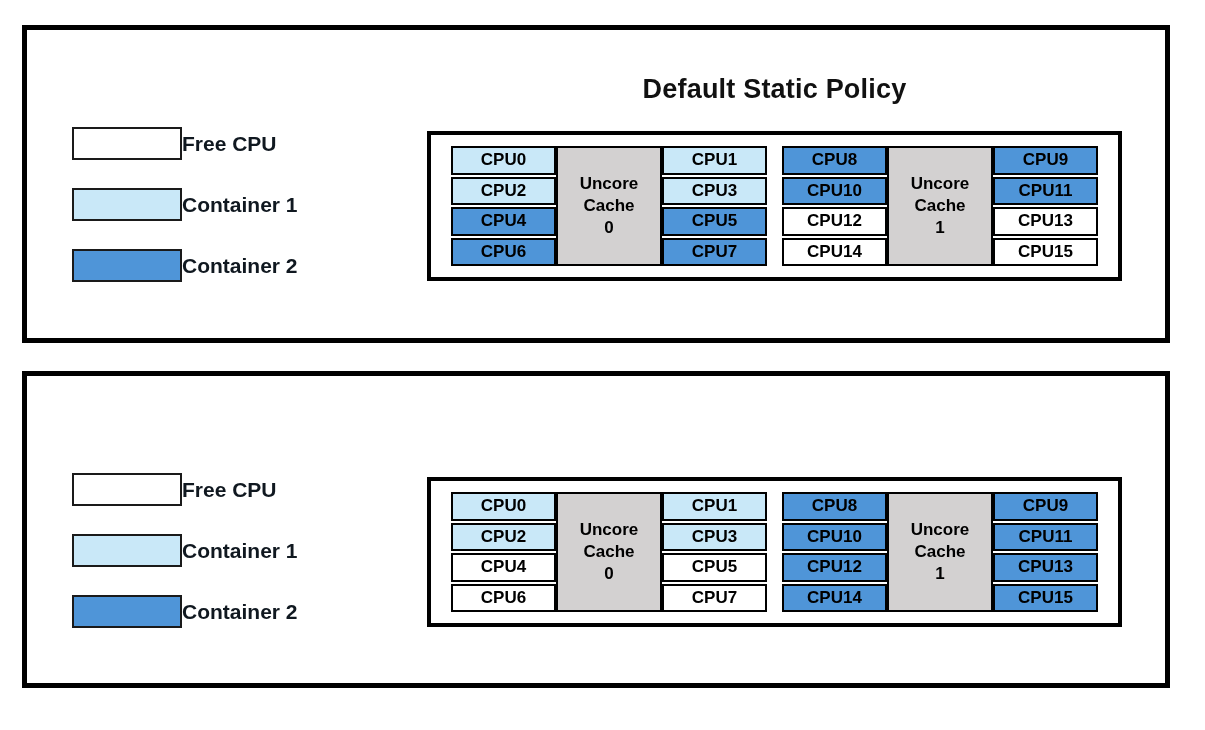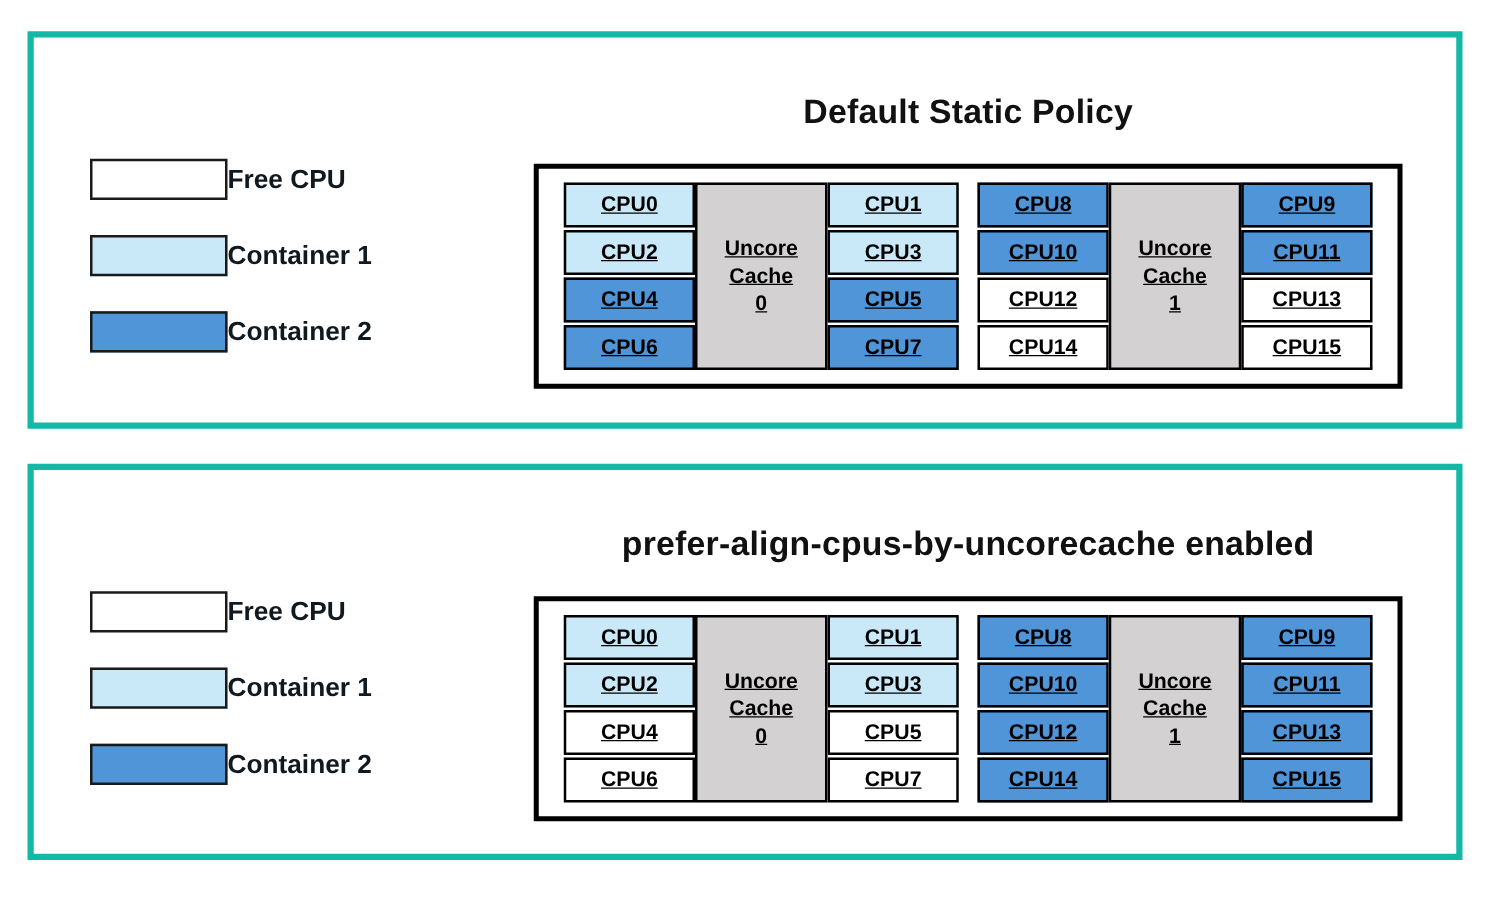--- a/index.html
+++ b/index.html
@@ -13,21 +13,21 @@
     width: 1205px;
     height: 730px;
     background: #ffffff;
     overflow: hidden;
   }
   .panel {
     position: absolute;
     left: 22px;
     width: 1148px;
     box-sizing: border-box;
-    border: 5px solid #14b8a6;
+    border: 5px solid #000000;
     background: #ffffff;
   }
   .panel.top { top: 25px; height: 318px; }
   .panel.bottom { top: 371px; height: 317px; }
 
   .panel-title {
     position: absolute;
     left: 400px;
     top: 44px;
     width: 695px;
@@ -62,28 +62,27 @@
     font-weight: bold;
     color: #101820;
     white-space: nowrap;
   }
 
   .diagram {
     position: absolute;
     left: 400px;
     top: 101px;
     width: 695px;
-    height: 180px;
+    height: 150px;
     box-sizing: border-box;
     border: 4px solid #000000;
     background: #ffffff;
     display: flex;
     gap: 15px;
     padding: 11px 20px;
-    text-decoration: underline;
   }
   .uc-group {
     flex: 1 1 0;
     display: flex;
     min-width: 0;
   }
   .cpu-col {
     flex: 1 1 0;
     display: flex;
     flex-direction: column;
@@ -179,21 +178,20 @@
           <div class="cpu-cell" style="background-color: rgb(79, 149, 216);">CPU9</div>
           <div class="cpu-cell" style="background-color: rgb(79, 149, 216);">CPU11</div>
           <div class="cpu-cell" style="background-color: rgb(255, 255, 255);">CPU13</div>
           <div class="cpu-cell" style="background-color: rgb(255, 255, 255);">CPU15</div>
         </div>
       </div>
     </div>
   </div>
 
   <div class="panel bottom">
-    <div class="panel-title">prefer-align-cpus-by-uncorecache enabled</div>
 
     <div class="legend">
       <div class="legend-row">
         <span class="swatch" style="background-color: rgb(255, 255, 255);"></span>
         <span class="legend-label">Free CPU</span>
       </div>
       <div class="legend-row">
         <span class="swatch" style="background-color: rgb(201, 232, 248);"></span>
         <span class="legend-label">Container 1</span>
       </div>

